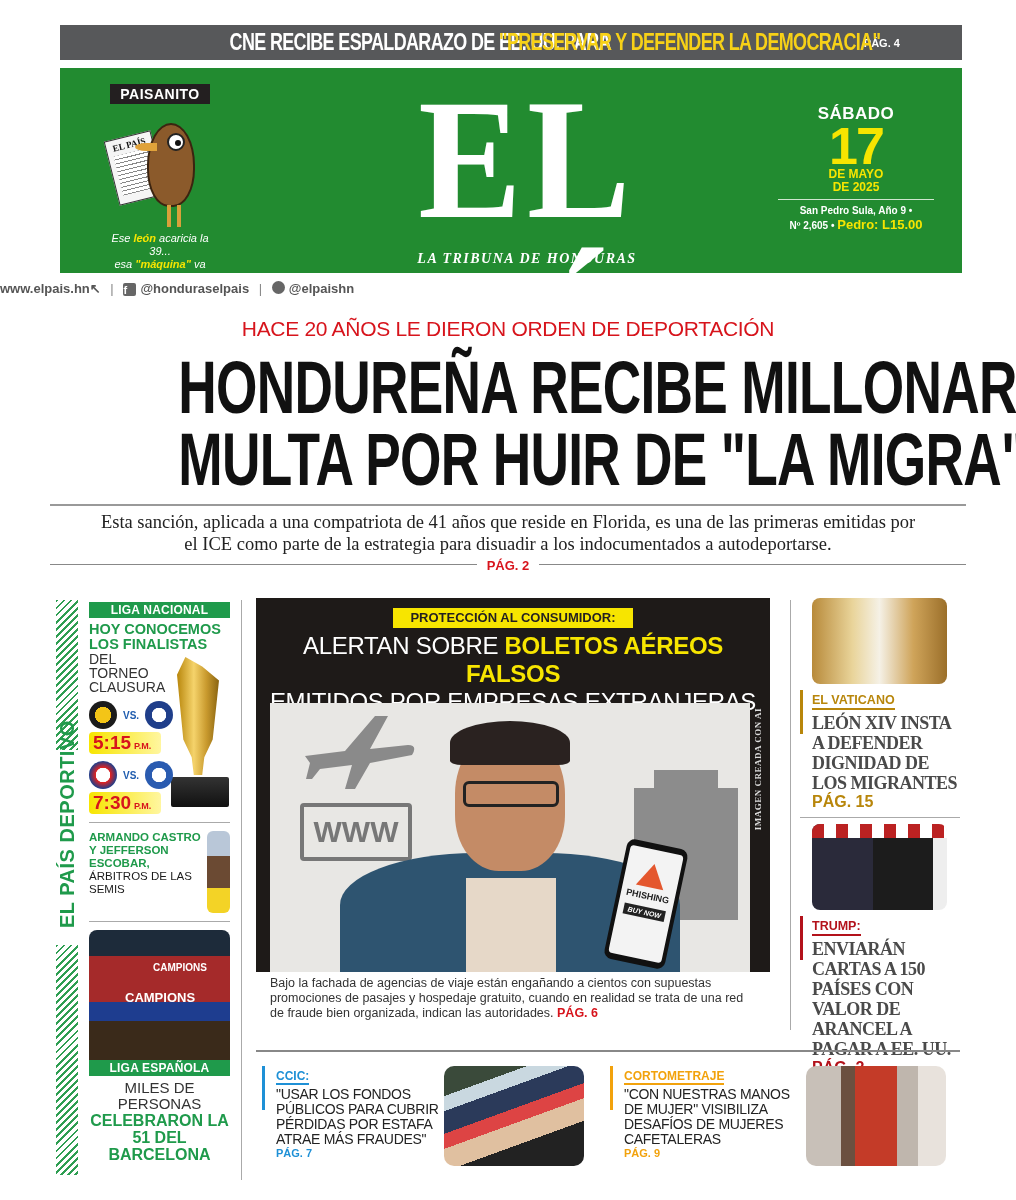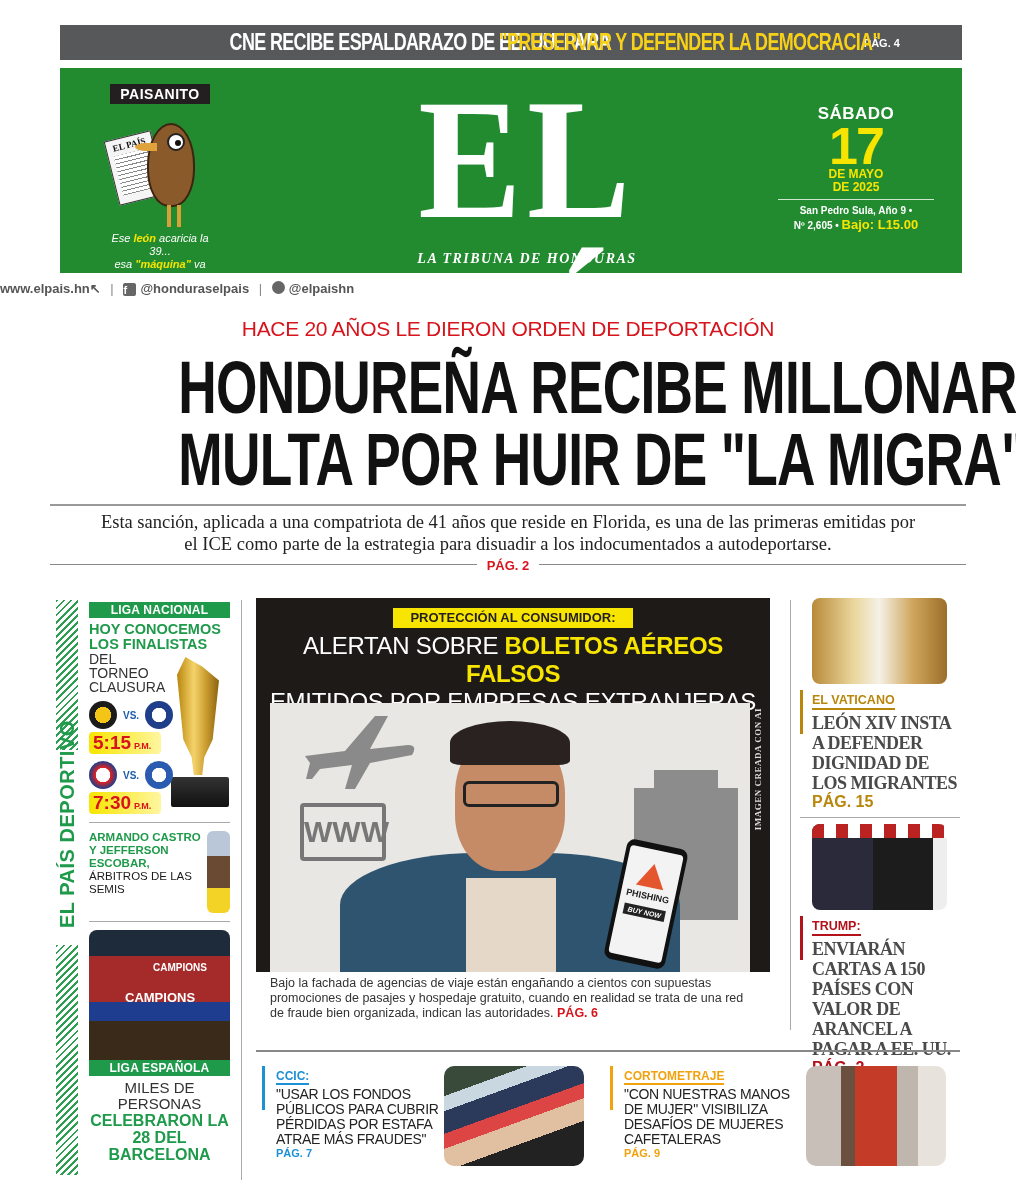--- a/index.html
+++ b/index.html
@@ -83,21 +83,21 @@
   .col-rule { position: absolute; width: 1px; background: #aaa; }
 
   
   .feature { position: absolute; left: 256px; top: 598px; width: 514px; height: 374px; background: #1e1a18; }
   .feature .tag { position: absolute; left: 137px; top: 10px; width: 240px; height: 20px; background: #f7e500; color: #231f20; text-align: center; font-weight: 700; font-size: 13px; line-height: 20px; }
   .feature .title { position: absolute; top: 34px; left: 0; width: 514px; text-align: center; color: #fff; font-size: 24px; line-height: 28px; letter-spacing: -0.3px; }
   .feature .title b { color: #f7e500; margin-top: 48px; }
   .feature .img { position: absolute; left: 14px; top: 105px; width: 480px; height: 269px; background: #e8e7e4; overflow: hidden; }
   .credit { position: absolute; left: 497px; top: 110px; color: #ddd; font-family: "Liberation Serif", serif; font-weight: 700; font-size: 9px; writing-mode: vertical-rl; transform: rotate(180deg); letter-spacing: 0.5px; }
   .plane { position: absolute; left: 30px; top: 8px; width: 120px; height: 80px; }
-  .www { position: absolute; left: 30px; top: 100px; width: 86px; height: 58px; border: 4px solid #777; border-radius: 4px; color: #777; font-weight: 700; font-size: 30px; text-align: center; line-height: 50px; }
+  .www { position: absolute; left: 30px; top: 100px; width: 112px; height: 58px; border: 4px solid #777; border-radius: 4px; color: #777; font-weight: 700; font-size: 30px; text-align: center; line-height: 50px; }
   .building { position: absolute; left: 364px; top: 85px; width: 104px; height: 132px; background: #8c8c8c; }
   .building::before { content:""; position:absolute; left:20px; top:-18px; width:64px; height:18px; background:#8c8c8c; }
   .person-head { position: absolute; left: 185px; top: 28px; width: 110px; height: 140px; background: #c48b66; border-radius: 45% 45% 40% 40%; }
   .person-hair { position: absolute; left: 180px; top: 18px; width: 120px; height: 44px; background: #2a2220; border-radius: 50% 50% 10% 10%; }
   .glasses { position: absolute; left: 193px; top: 78px; width: 96px; height: 26px; border: 3px solid #222; border-radius: 6px; }
   .jacket { position: absolute; left: 70px; top: 150px; width: 340px; height: 130px; background: #2e5470; border-radius: 40% 40% 0 0; }
   .shirt { position: absolute; left: 196px; top: 175px; width: 90px; height: 100px; background: #e6d8c8; }
   .phone { position: absolute; left: 345px; top: 140px; width: 62px; height: 122px; background: #111; border-radius: 8px; transform: rotate(12deg); }
   .phone .screen { position: absolute; left: 4px; top: 6px; right: 4px; bottom: 6px; background: #f3f3f3; border-radius: 4px; text-align: center; }
   .phone .warn { width: 0; height: 0; border-left: 14px solid transparent; border-right: 14px solid transparent; border-bottom: 24px solid #e4572e; margin: 14px auto 4px; position: relative; }
@@ -161,21 +161,21 @@
 
   <div class="date">
     <div class="day">SÁBADO</div>
     <div class="num">17</div>
     <div class="month">DE MAYO</div>
     <div class="month">DE 2025</div>
     <div class="rule"></div>
     <div class="info">San Pedro Sula, Año 9 •</div>
     <div class="info">
       <span>Nº 2,605 •</span>
-      <span class="val">Bajo: L15.00</span>
+      <span class="val">Pedro: L15.00</span>
     </div>
   </div>
 </div>
 
 <div class="social">
   <span>www.elpais.hn</span><span>↖</span>
   <span class="sep">|</span>
   <span class="fb">f</span><span>@honduraselpais</span>
   <span class="sep">|</span>
   <span class="tw"></span><span>@elpaishn</span>
@@ -235,21 +235,21 @@
     <div class="ref-photo"></div>
   </div>
   <div class="sep-line" style="margin-bottom:0"></div>
 
   <div class="barca-photo">
     <span class="banner">CAMPIONS</span>
     <span class="banner2">CAMPIONS</span>
   </div>
   <div class="green-tag">LIGA ESPAÑOLA</div>
   <div class="big">MILES DE PERSONAS</div>
-  <div class="big-green">CELEBRARON LA 28 DEL BARCELONA</div>
+  <div class="big-green">CELEBRARON LA 51 DEL BARCELONA</div>
 </div>
 
 <div class="col-rule" style="left:241px; top:600px; height:580px;"></div>
 <div class="col-rule" style="left:790px; top:600px; height:430px;"></div>
 
 <div class="feature">
   <div class="tag">PROTECCIÓN AL CONSUMIDOR:</div>
   <div class="title">
     <span>ALERTAN SOBRE </span><b>BOLETOS AÉREOS FALSOS</b><br>
     <span>EMITIDOS POR EMPRESAS EXTRANJERAS</span>

